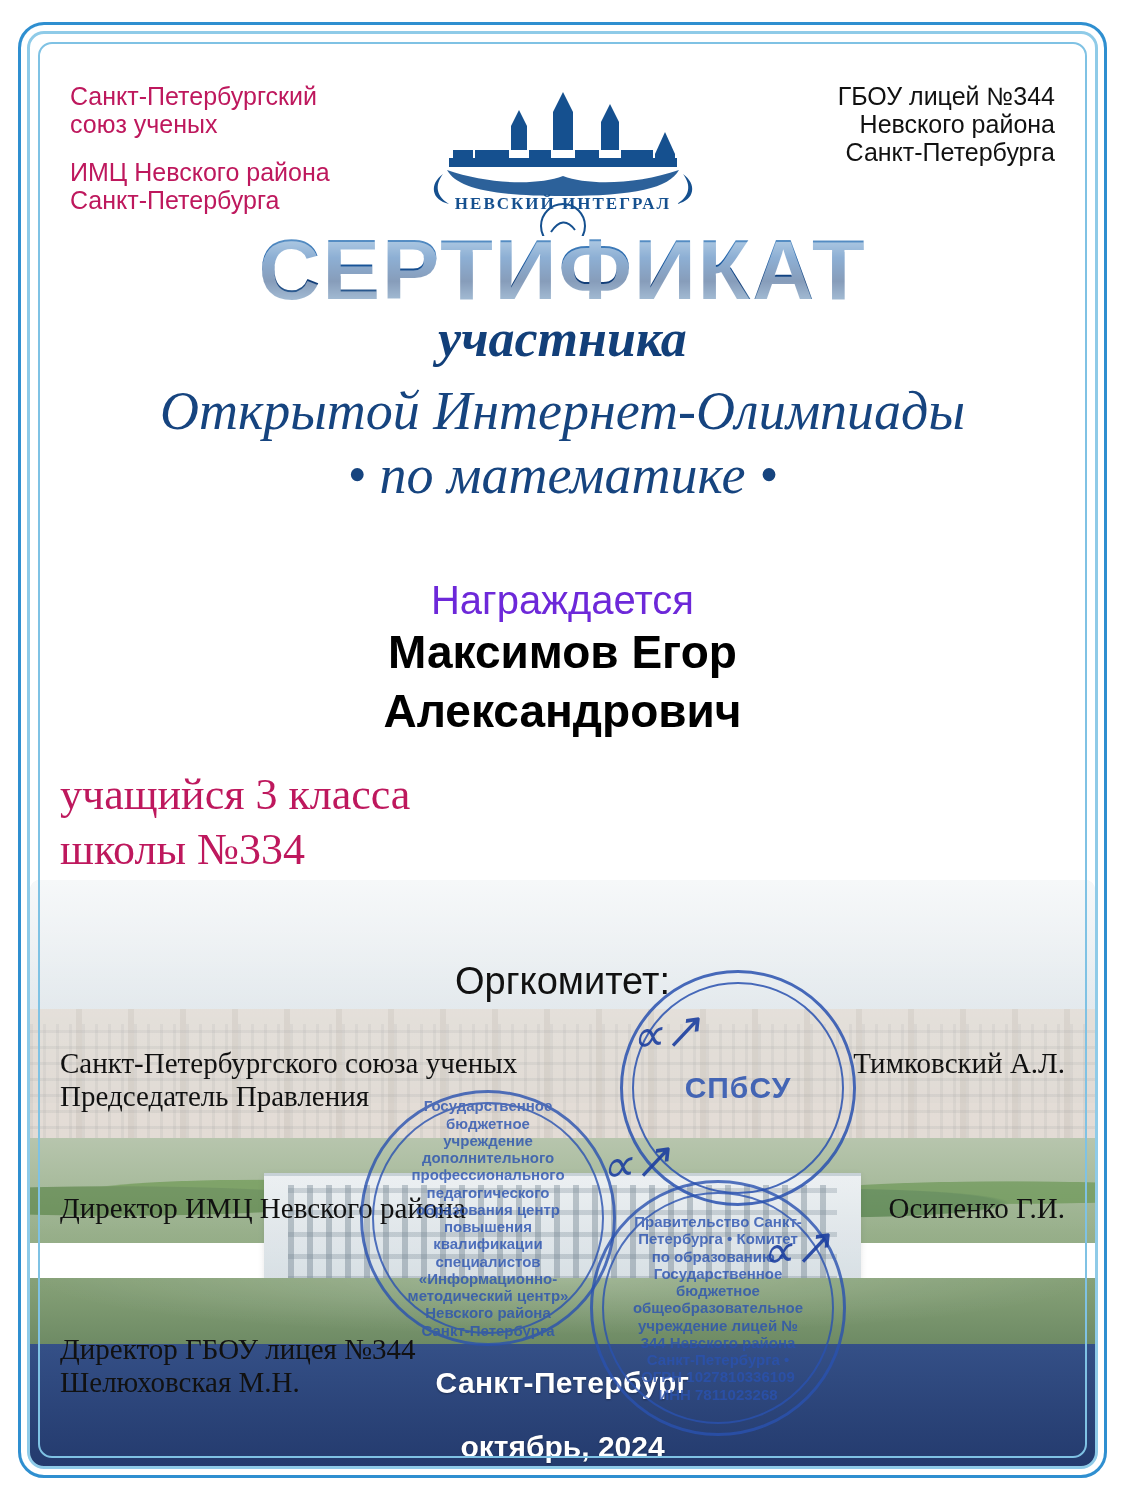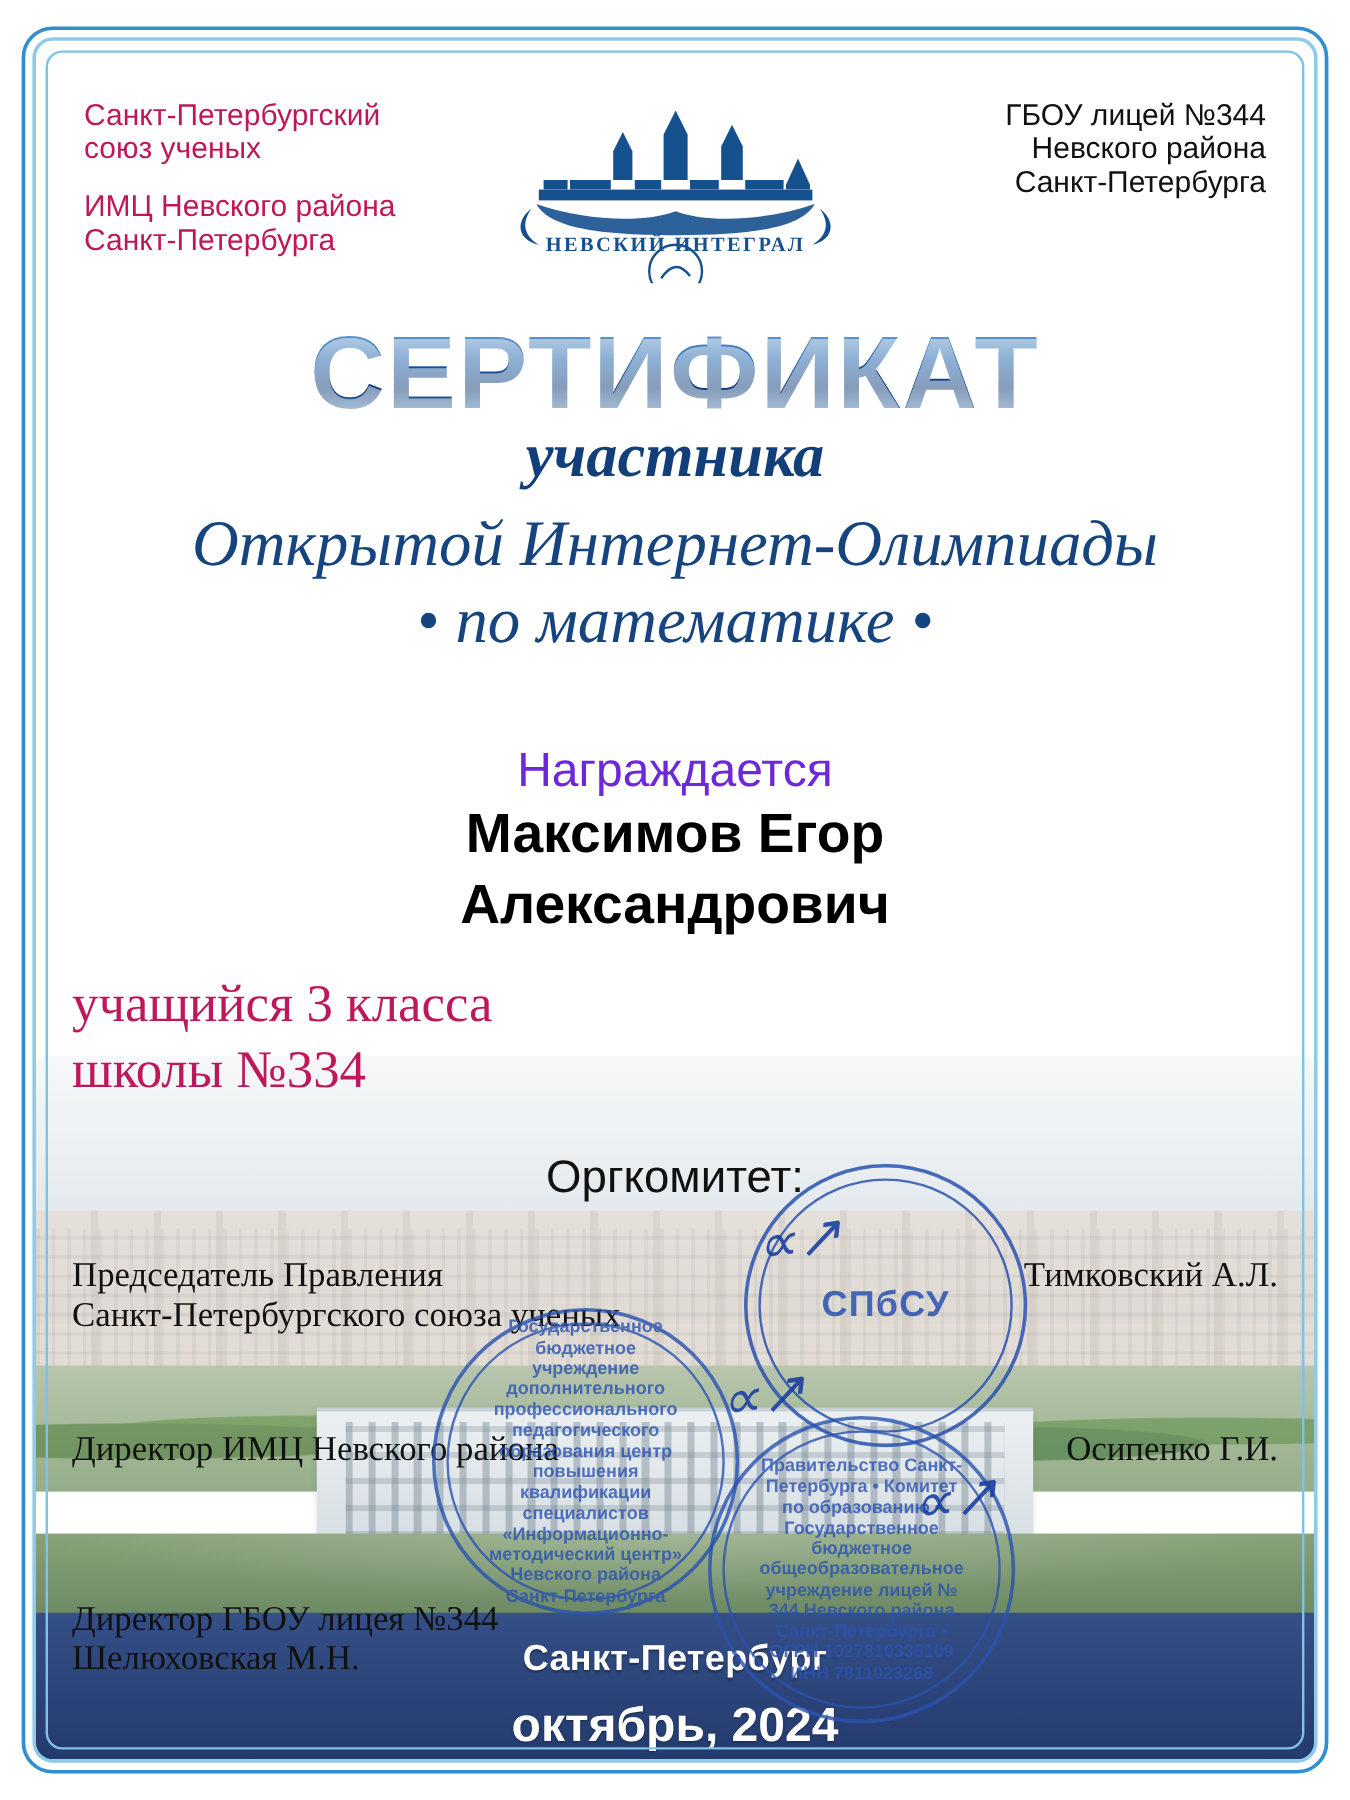--- a/index.html
+++ b/index.html
@@ -111,21 +111,21 @@
     border-bottom-right-radius: 10px;
     z-index: 6;
     text-align: center;
     color: #ffffff;
   }
   .bottom-bar .city {
     font-size: 30px; font-weight: bold; margin-top: 22px; letter-spacing: .3px;
     text-shadow: 0 1px 2px rgba(0,0,0,.35);
   }
   .bottom-bar .date {
-    font-size: 40px; font-weight: bold; margin-top: 16px;
+    font-size: 30px; font-weight: bold; margin-top: 30px;
     text-shadow: 0 1px 2px rgba(0,0,0,.35);
   }
 
   
   .content {
     position: absolute;
     left: 60px; right: 60px; top: 60px;
     z-index: 10;
   }
 
@@ -148,21 +148,20 @@
     width: 300px; height: 170px;
   }
 
   
   .title-main {
     text-align: center;
     font-family: "Liberation Sans", sans-serif;
     font-weight: bold;
     font-size: 86px;
     letter-spacing: 2px;
-    margin-top: 42px;
     background: linear-gradient(to bottom, #9fc8e6 0%, #1b5fa8 38%, #0e3a75 62%, #7db3da 100%);
     -webkit-background-clip: text;
     background-clip: text;
     color: transparent;
     text-shadow: 0 2px 0 rgba(255,255,255,.5);
   }
   .title-sub {
     text-align: center;
     font-family: "Liberation Serif", serif;
     font-style: italic;
@@ -375,22 +374,22 @@
     <div class="stamp" id="stamp-lyceum">
       <div class="stamp-text">Правительство Санкт-Петербурга • Комитет по образованию • Государственное бюджетное общеобразовательное учреждение лицей № 344 Невского района Санкт-Петербурга • ОГРН 1027810336109 ИНН 7811023268</div>
     </div>
 
     <div class="signature" id="sig-1">∝↗</div>
     <div class="signature" id="sig-2">∝↗</div>
     <div class="signature" id="sig-3">∝↗</div>
 
     <div class="sign-row">
       <div class="role">
+        <div>Санкт-Петербургского союза ученых</div>
         <div>Председатель Правления</div>
-        <div>Санкт-Петербургского союза ученых</div>
       </div>
       <div class="person">Тимковский А.Л.</div>
     </div>
 
     <div class="sign-row" style="margin-top:78px;">
       <div class="role">
         <div>Директор ИМЦ Невского района</div>
       </div>
       <div class="person">Осипенко Г.И.</div>
     </div>

